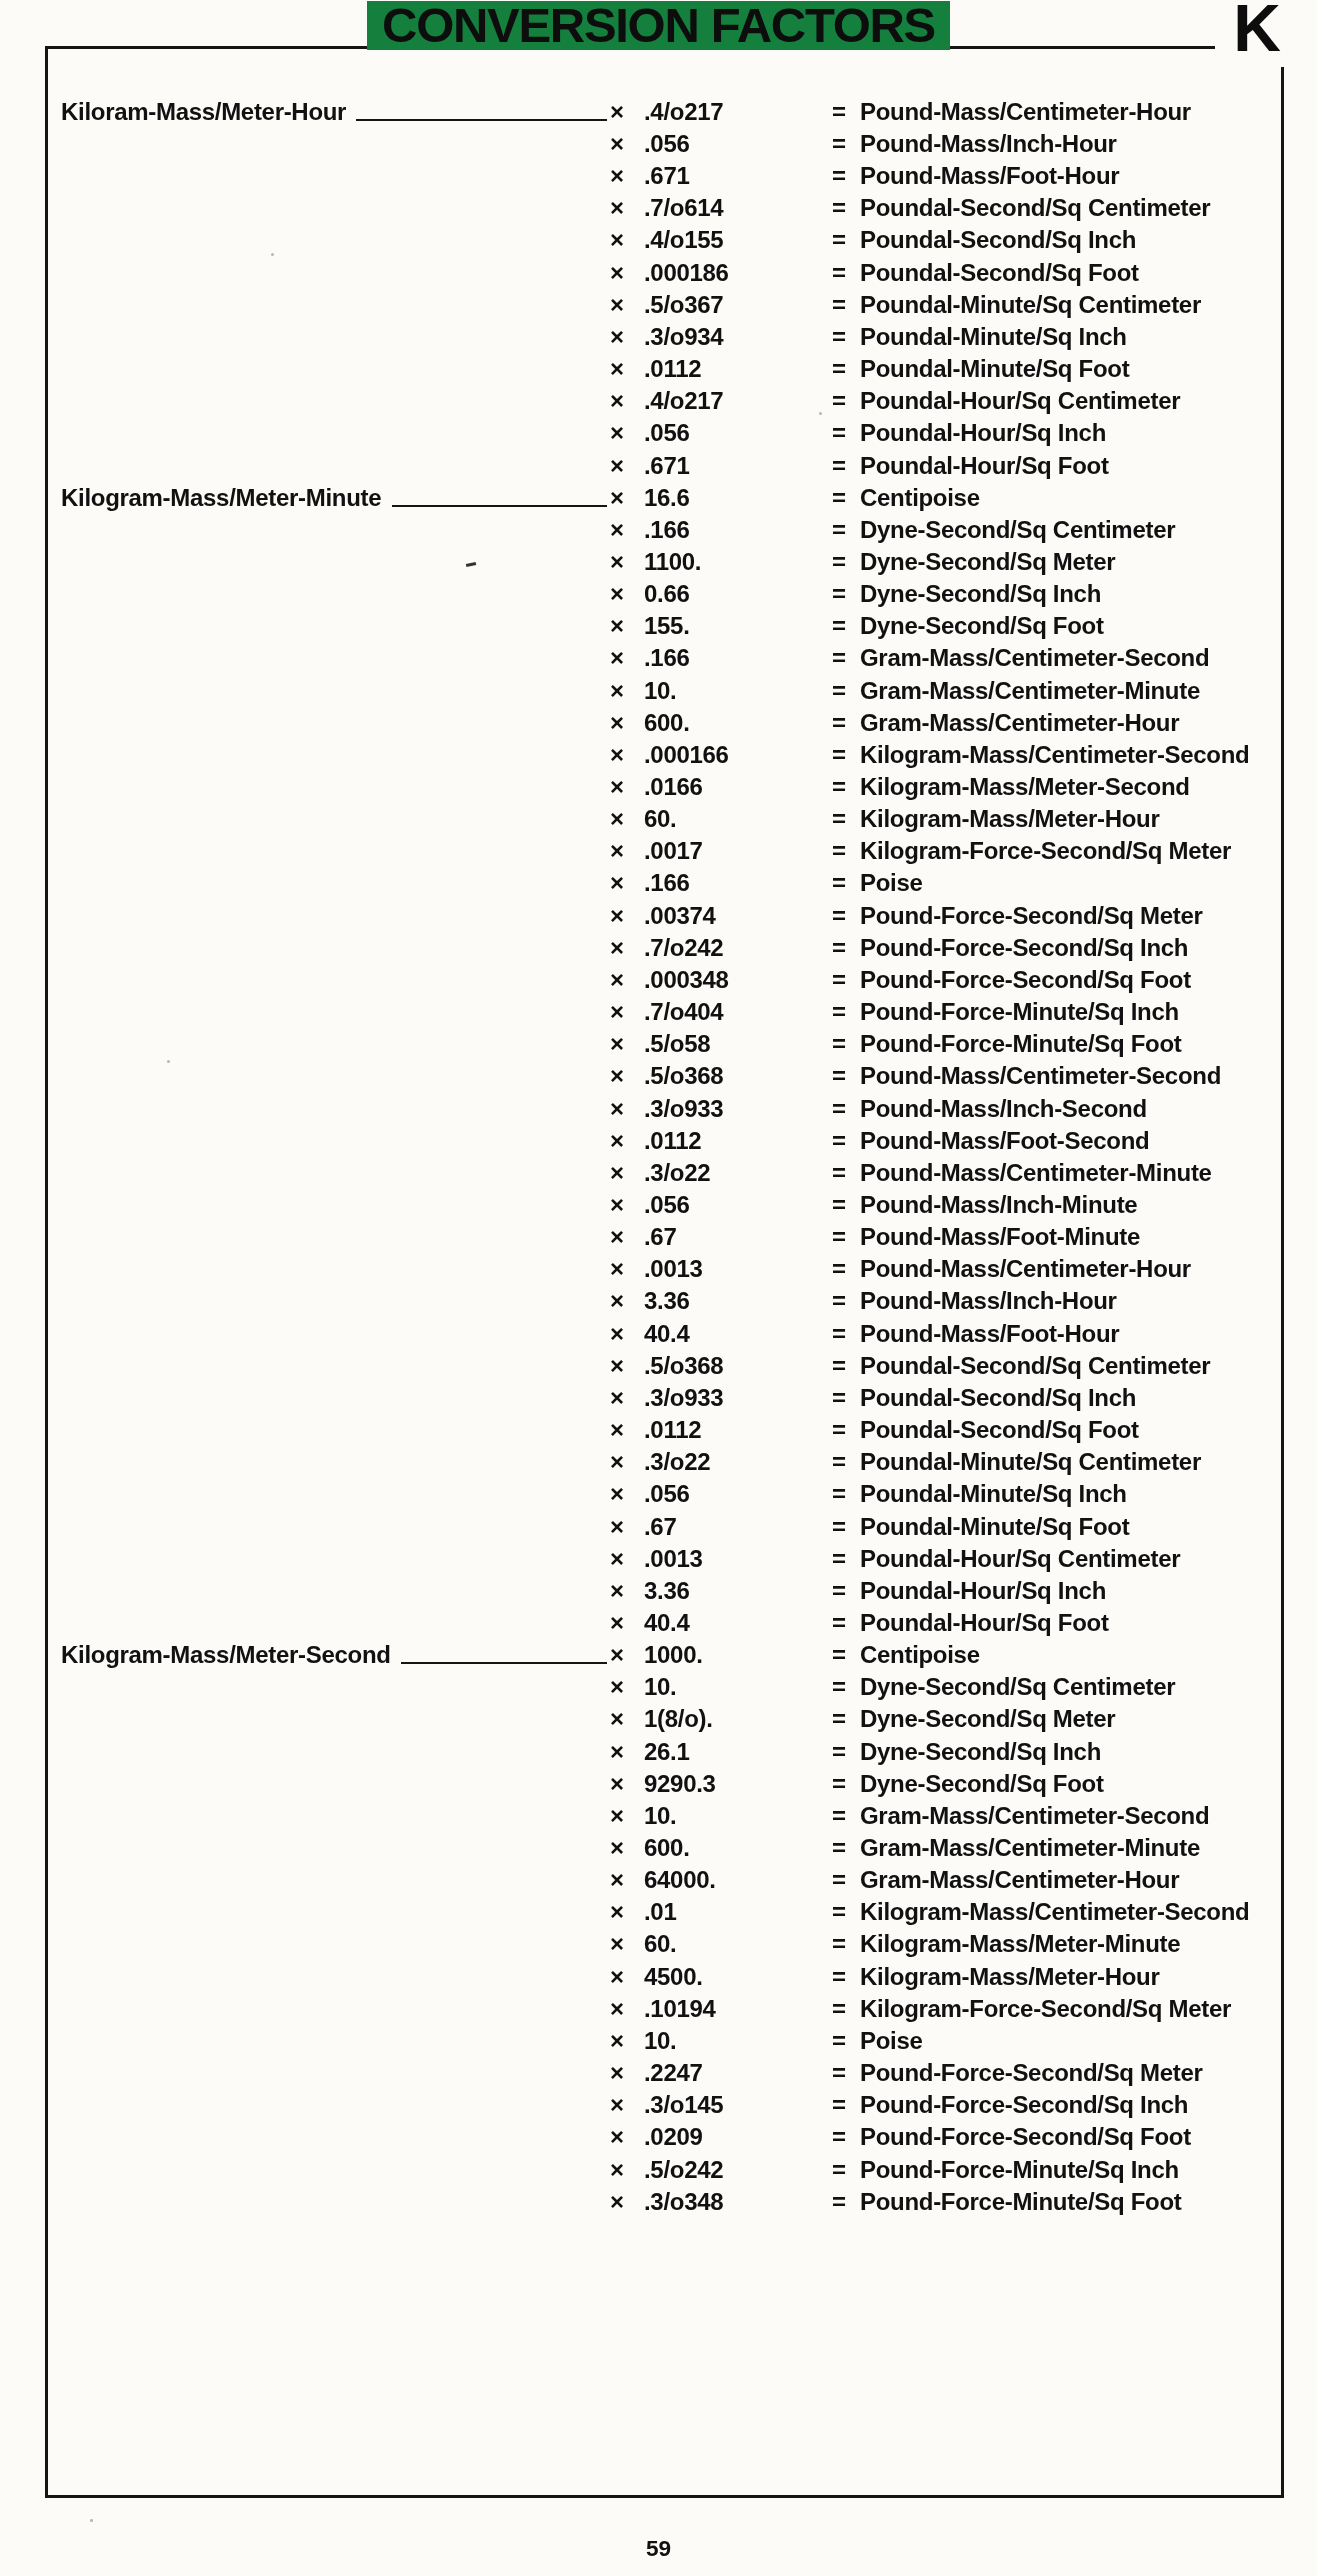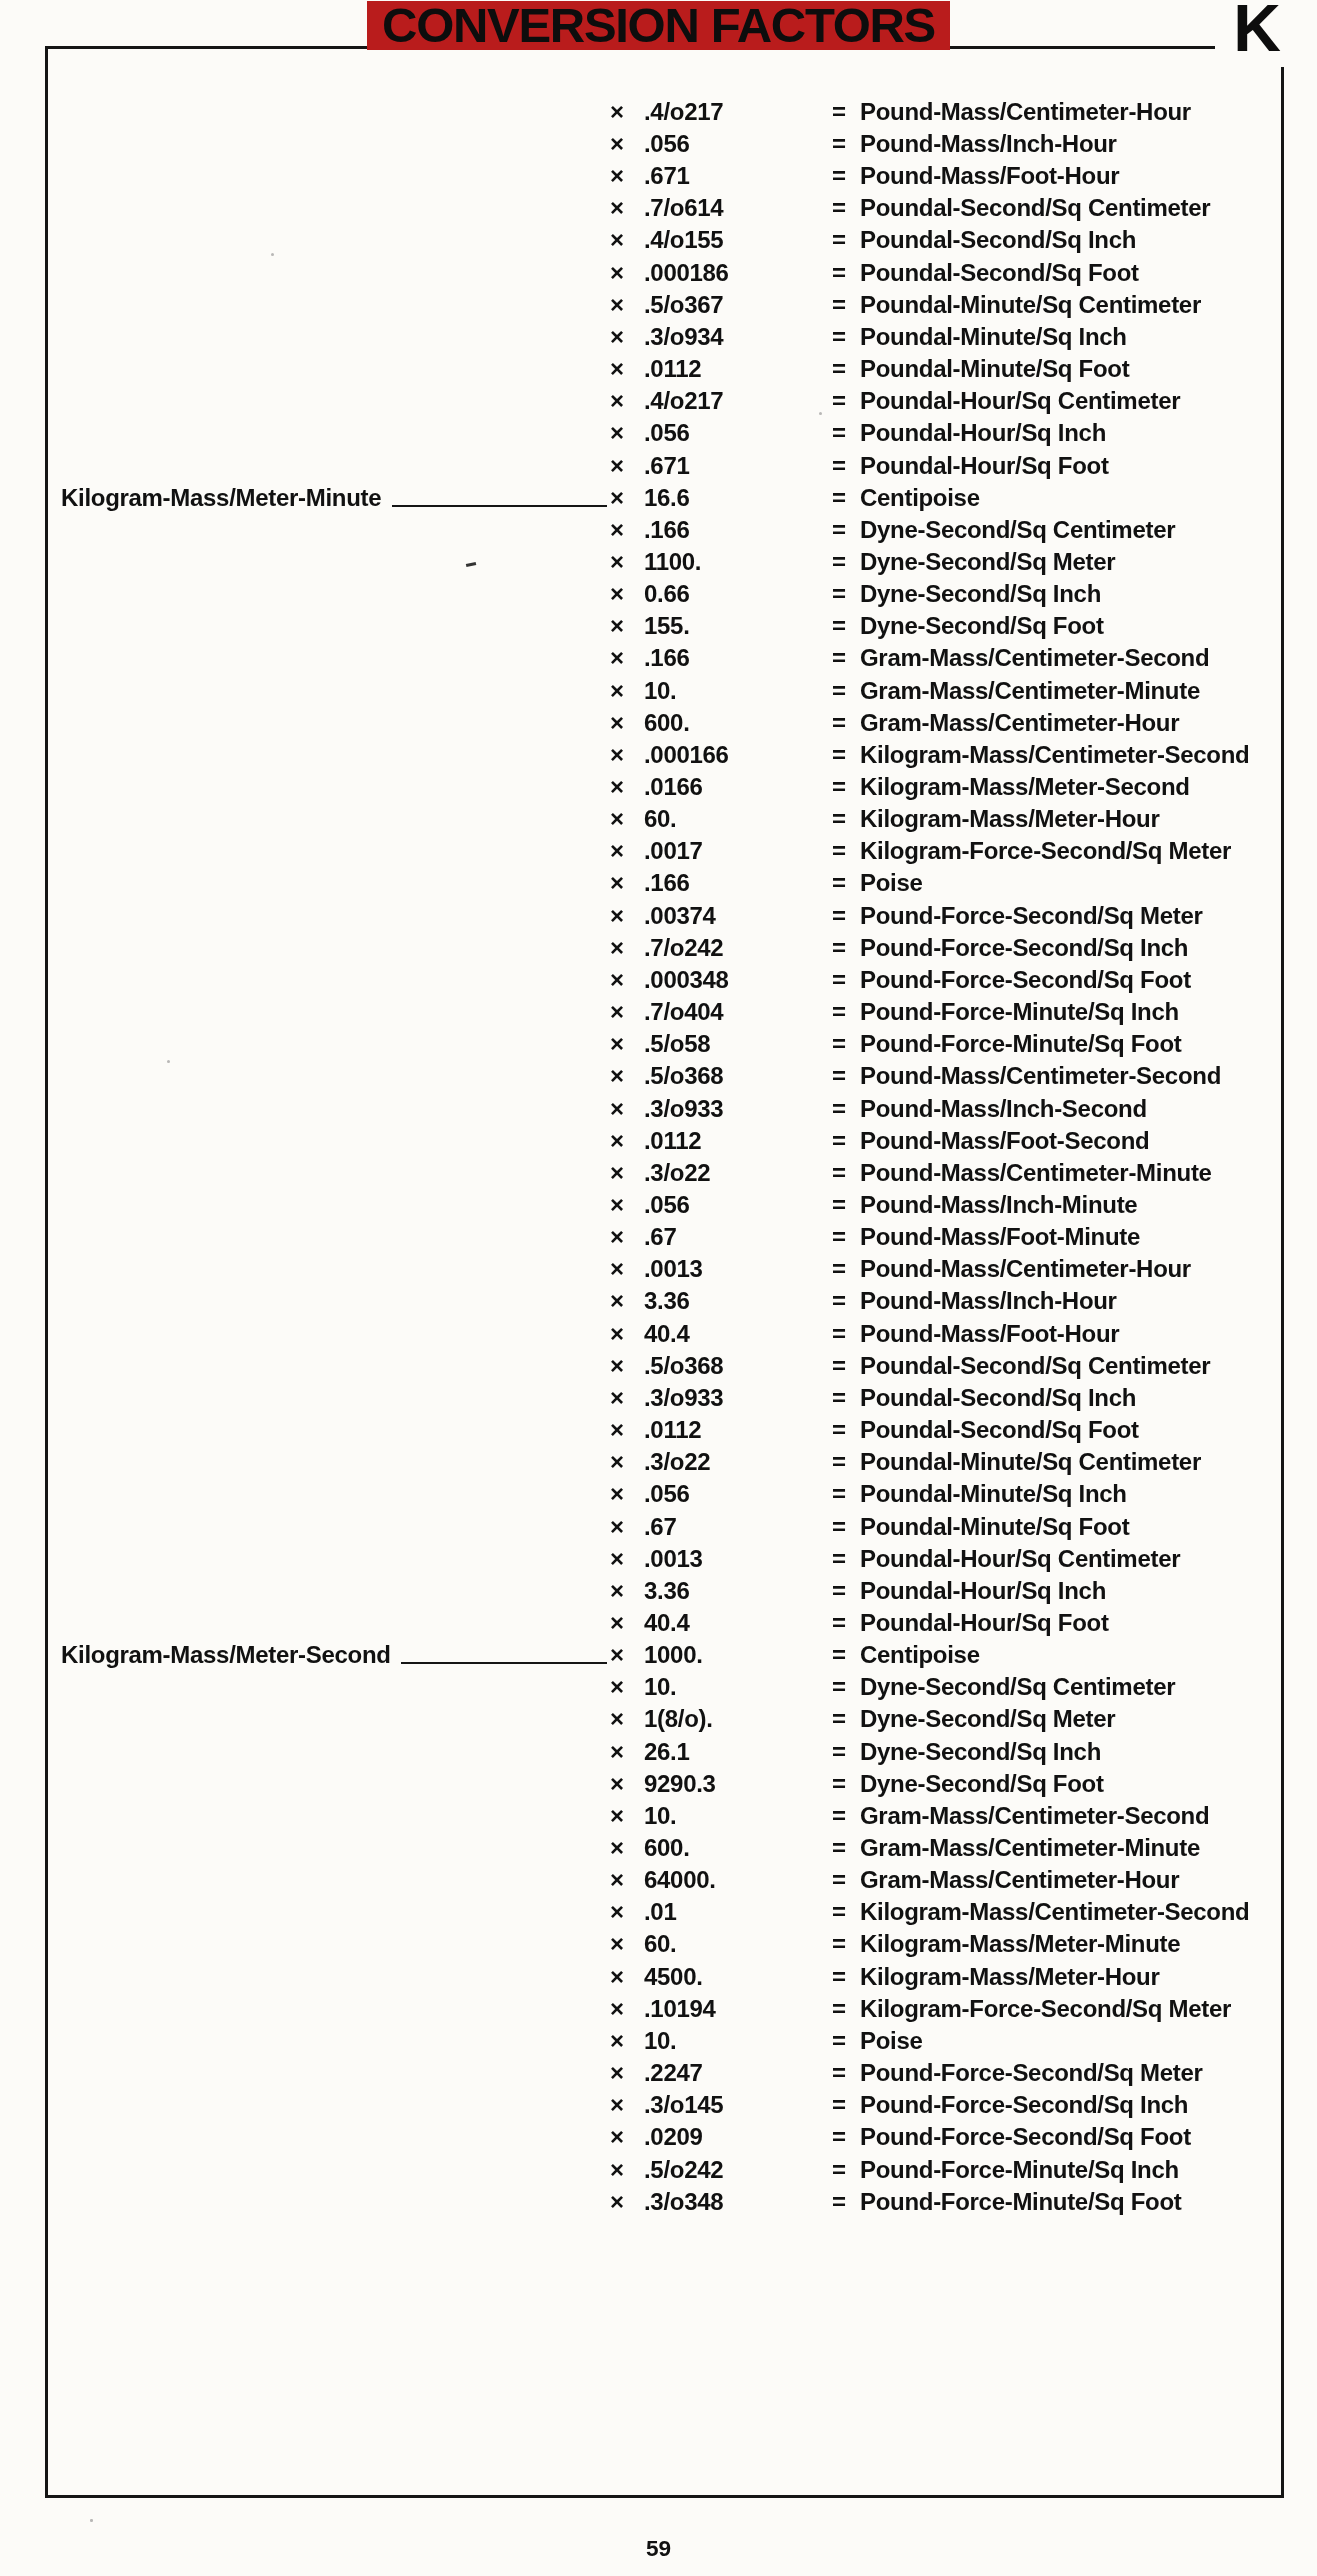--- a/index.html
+++ b/index.html
@@ -18,21 +18,21 @@
     border:3.2px solid #151515;
   }
   .title{
     position:absolute;
     top:1.3px; left:0; width:1317px;
     text-align:center;
     z-index:3;
   }
   .title span{
     display:inline-block;
-    background:#b91c1c;
+    background:#15803d;
     padding:0 15.5px;
     font-size:49px;
     font-weight:700;
     letter-spacing:-1.3px;
     line-height:1.0;
     color:#0d0d0d;
   }
   .corner-k{
     position:absolute;
     top:-5.2px; left:1215px;
@@ -105,20 +105,24 @@
 
 <div class="page-box"></div>
 
 <div class="title">
   <span>CONVERSION FACTORS</span>
 </div>
 
 <div class="corner-k">K</div>
 
 <div class="rows">
+  <div class="group-label" style="top: 97px;">
+    <span class="glabel">Kiloram-Mass/Meter-Hour</span>
+    <span class="lead-line"></span>
+  </div>
 
   <div class="row" style="top: 97px;">
     <span class="x">×</span>
     <span class="factor">.4/o217</span>
     <span class="eq">=</span>
     <span class="unit">Pound-Mass/Centimeter-Hour</span>
   </div>
 
   <div class="row" style="top: 129px;">
     <span class="x">×</span>

